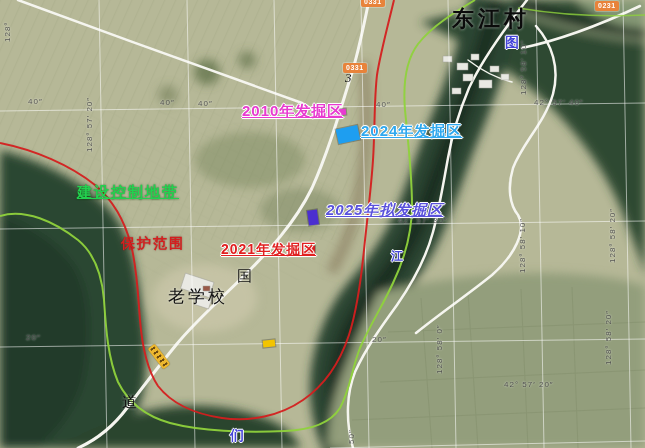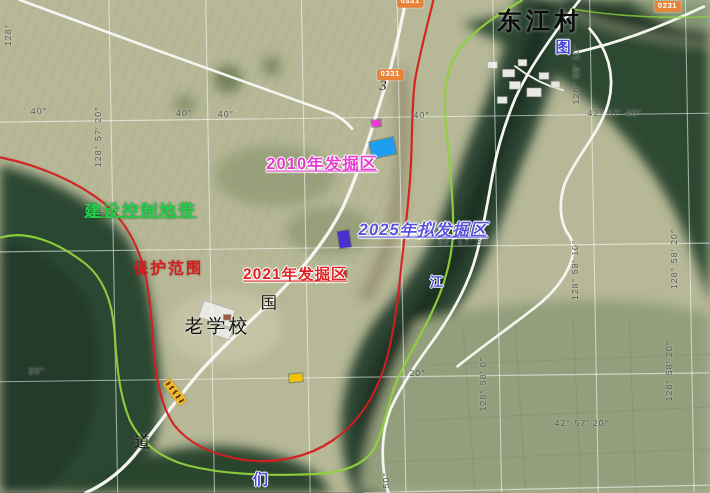--- a/index.html
+++ b/index.html
@@ -166,21 +166,22 @@
     </div>
   <div class="layer" id="labels">
       <div class="lbl village" style="left: 452px; top: 8px;">东江村</div>
       <div class="lbl riverchar" style="left: 505px; top: 35px;">图</div>
       <div class="lbl riverchar" style="left: 230px; top: 428px;">们</div>
       <div class="lbl riverchar riverchar-sm" style="left: 391px; top: 250px;">江</div>
       <div class="lbl mapchar" style="left: 237px; top: 269px;">国</div>
       <div class="lbl mapchar" style="left: 122px; top: 395px;">道</div>
       <div class="lbl school" style="left: 168px; top: 288px;">老学校</div>
       <div class="lbl roadnum" style="left: 345px; top: 71px;">3</div>
-      <div class="lbl exc e2010" style="left: 242px; top: 103px; margin-top: 39px;">2010年发掘区</div>
+      <div class="lbl exc e2010" style="left: 242px; top: 103px;">2010年发掘区</div>
+      <div class="lbl exc e2024" style="left: 361px; top: 123px;">2024年发掘区</div>
       <div class="lbl exc e2025" style="left: 326px; top: 202px;">2025年拟发掘区</div>
       <div class="lbl exc e2021" style="left: 221px; top: 242px;">2021年发掘区</div>
       <div class="lbl protect" style="left: 121px; top: 236px;">保护范围</div>
       <div class="lbl control" style="left: 32px; top: 184px; margin-left: 45px;">建设控制地带</div>
     </div>
   <div class="layer" id="badges">
       <div class="badge" style="left: 361px; top: -3px;">0331</div>
       <div class="badge" style="left: 343px; top: 63px;">0331</div>
       <div class="badge" style="left: 595px; top: 1px;">0231</div>
     </div>

